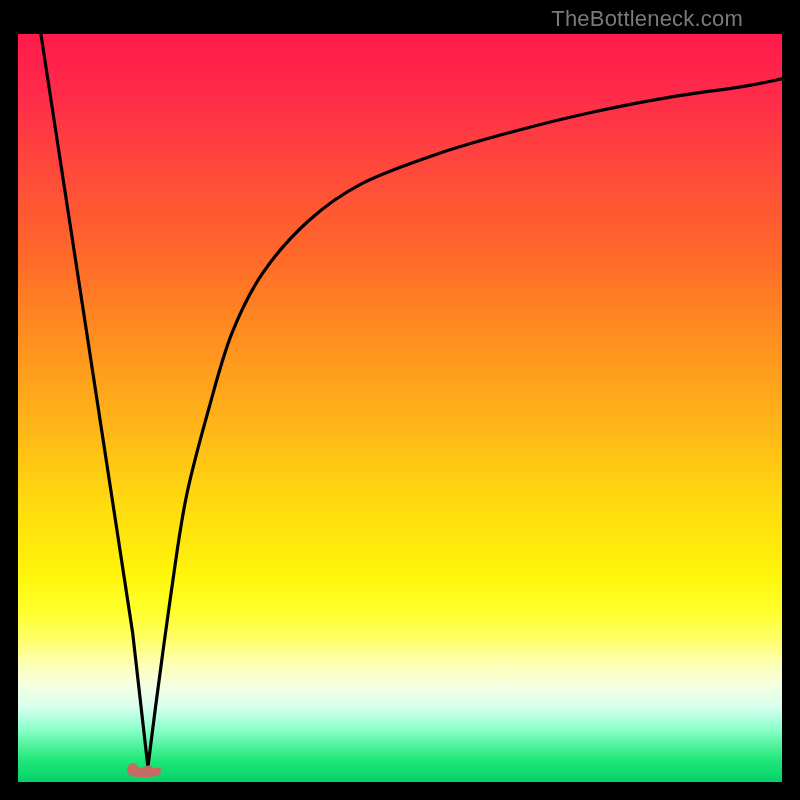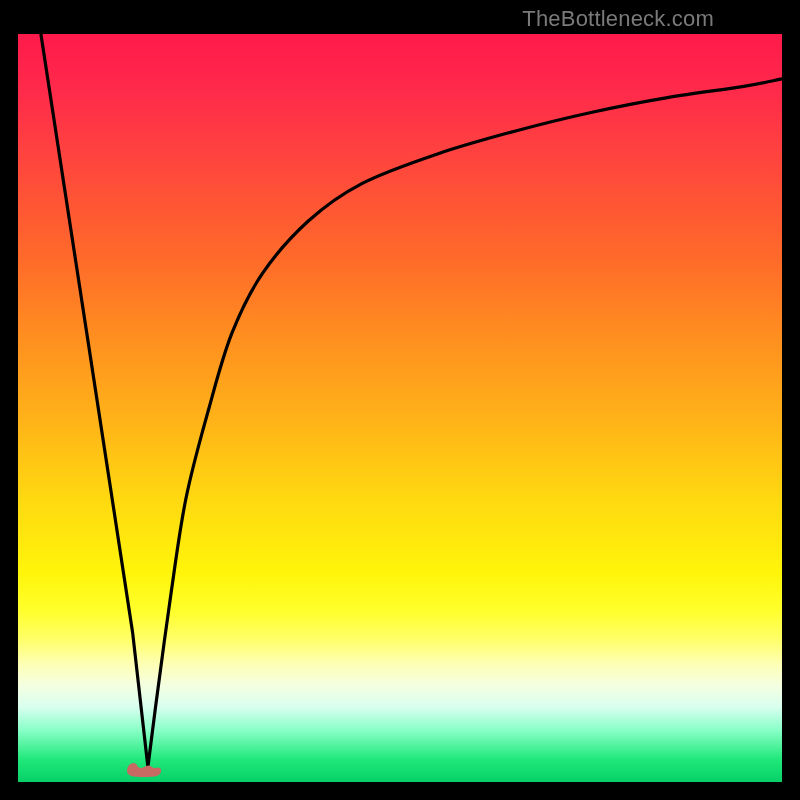--- a/index.html
+++ b/index.html
@@ -11,20 +11,21 @@
     background: #000;
     font-family: Arial, Helvetica, sans-serif;
   }
   .frame {
     position: absolute;
     left: 0;
     top: 0;
     width: 732px;
     height: 800px;
     background: #000;
+    padding-left: 29px;
   }
   .plot {
     position: absolute;
     left: 18px;
     top: 34px;
     width: 764px;
     height: 748px;
     
     background: linear-gradient(
       to bottom,

